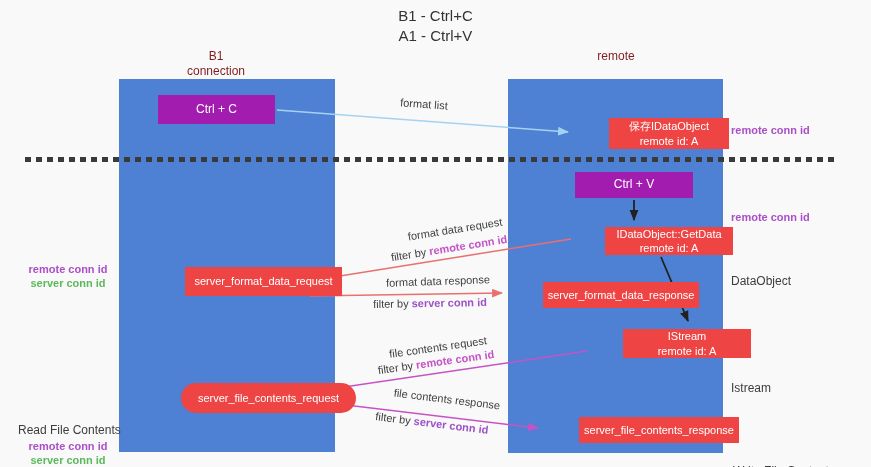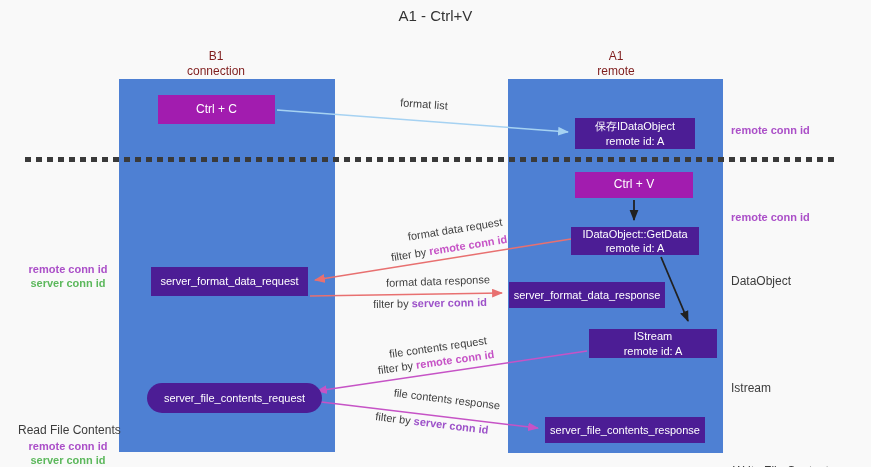--- a/index.html
+++ b/index.html
@@ -15,21 +15,21 @@
   .lane-header{position:absolute;text-align:center;font-size:12px;line-height:1.25;color:#7f1d1d;}
   .lane-header-left{left:116px;top:49px;width:200px;}
   .lane-header-right{left:516px;top:49px;width:200px;}
 
   .dashline{position:absolute;left:25px;top:157px;width:813px;height:5px;
             background:repeating-linear-gradient(90deg,#3a3a3a 0 6px,transparent 6px 11px);}
 
   .box{position:absolute;display:flex;flex-direction:column;align-items:center;justify-content:center;
        color:#fff;font-size:11px;line-height:1.3;text-align:center;white-space:nowrap;}
   .box.green{background:#a21caf;}
-  .box.orange{background:#4c1d95;}
+  .box.orange{background:#ef4444;margin-left:34px;}
 
   .b-ctrl-c{left:158px;top:95px;width:117px;height:29px;font-size:12px;}
   .b-save{left:575px;top:118px;width:120px;height:31px;}
   .b-ctrl-v{left:575px;top:172px;width:118px;height:26px;font-size:12px;}
   .b-getdata{left:571px;top:227px;width:128px;height:28px;}
   .b-fmt-req{left:151px;top:267px;width:157px;height:29px;}
   .b-fmt-resp{left:509px;top:282px;width:156px;height:26px;}
   .b-istream{left:589px;top:329px;width:128px;height:29px;}
   .b-file-req{left:147px;top:383px;width:175px;height:30px;border-radius:15px;}
   .b-file-resp{left:545px;top:417px;width:160px;height:26px;}
@@ -46,29 +46,29 @@
   .side.purple{color:#ab4fc8;font-weight:bold;}
   .side.green{color:#5cb85c;font-weight:bold;}
   .left-group{position:absolute;text-align:center;width:100px;line-height:1.3;}
 </style>
 </head>
 <body>
 
 <div class="canvas">
 
   <div class="title">
+    <div>B1 - Ctrl+C</div>
     <div>A1 - Ctrl+V</div>
   </div>
 
   <div class="lane-header lane-header-left">
     <div>B1</div>
     <div>connection</div>
   </div>
   <div class="lane-header lane-header-right">
-    <div>A1</div>
     <div>remote</div>
   </div>
 
   <div class="lane lane-left"></div>
   <div class="lane lane-right"></div>
 
   <div class="dashline"></div>
 
   <svg class="arrows" viewBox="0 0 871 467">
     <defs>

